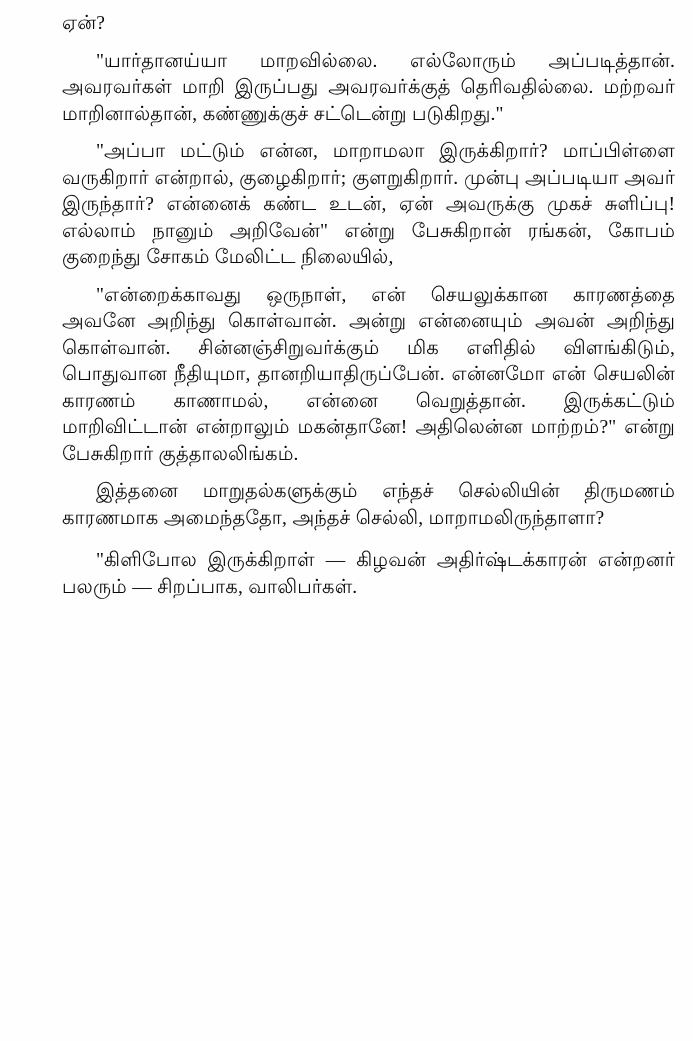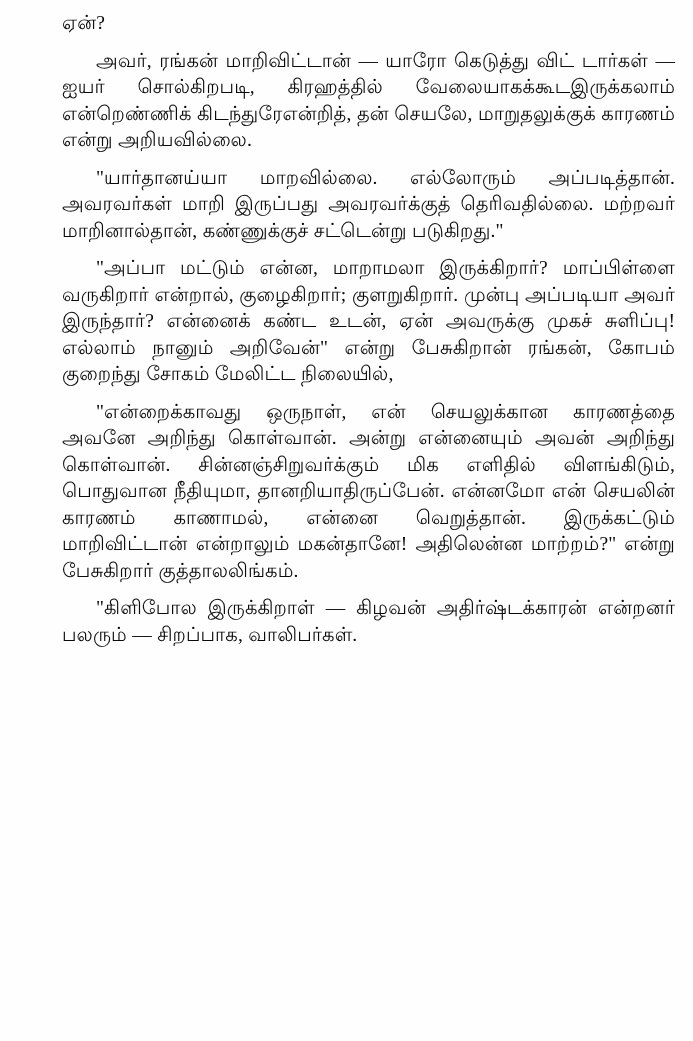--- a/index.html
+++ b/index.html
@@ -51,28 +51,28 @@
     pointer-events: none;
   }
 </style>
 </head>
 <body>
 
 <div id="page">
 
   <p class="para nojust">ஏன்?</p>
 
-  <p class="para indent">அவர், ரங்கன் மாறிவிட்டான் — யாரோ கெடுத்து விட் டார்கள் — ஐயர் சொல்கிறபடி, கிரஹத்தில் வேலையாகக்கூடஇருக்கலாம் என்றெண்ணிக் கிடந்துரேஎன்றித், தன் செயலே, மாறுதலுக்குக் காரணம் என்று அறியவில்லை.</p>
 
 
   <p class="para indent">"யார்தானய்யா மாறவில்லை. எல்லோரும் அப்படித்தான். அவரவர்கள் மாறி இருப்பது அவரவர்க்குத் தெரிவதில்லை. மற்றவர் மாறினால்தான், கண்ணுக்குச் சட்டென்று படுகிறது."</p>
 
 
   <p class="para indent">"அப்பா மட்டும் என்ன, மாறாமலா இருக்கிறார்? மாப்பிள்ளை வருகிறார் என்றால், குழைகிறார்; குளறுகிறார். முன்பு அப்படியா அவர் இருந்தார்? என்னைக் கண்ட உடன், ஏன் அவருக்கு முகச் சுளிப்பு! எல்லாம் நானும் அறிவேன்" என்று பேசுகிறான் ரங்கன், கோபம் குறைந்து சோகம் மேலிட்ட நிலையில்,</p>
 
   <p class="para indent">"என்றைக்காவது ஒருநாள், என் செயலுக்கான காரணத்தை அவனே அறிந்து கொள்வான். அன்று என்னையும் அவன் அறிந்து கொள்வான். சின்னஞ்சிறுவர்க்கும் மிக எளிதில் விளங்கிடும், பொதுவான நீதியுமா, தானறியாதிருப்பேன். என்னமோ என் செயலின் காரணம் காணாமல், என்னை வெறுத்தான். இருக்கட்டும் மாறிவிட்டான் என்றாலும் மகன்தானே! அதிலென்ன மாற்றம்?" என்று பேசுகிறார் குத்தாலலிங்கம்.</p>
 
+  <p class="para indent gap-lg">இத்தனை மாறுதல்களுக்கும் எந்தச் செல்லியின் திருமணம் காரணமாக அமைந்ததோ, அந்தச் செல்லி, மாறாமலிருந்தாளா?</p>
 
 
   <p class="para indent">"கிளிபோல இருக்கிறாள் — கிழவன் அதிர்ஷ்டக்காரன் என்றனர் பலரும் — சிறப்பாக, வாலிபர்கள்.</p>
 
   <div class="smudge"></div>
 </div>
 
 </body></html>

